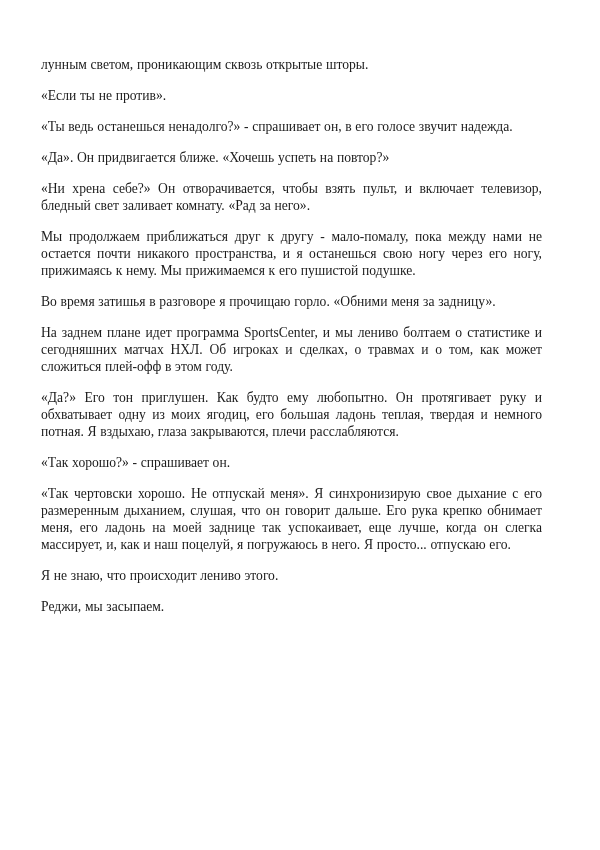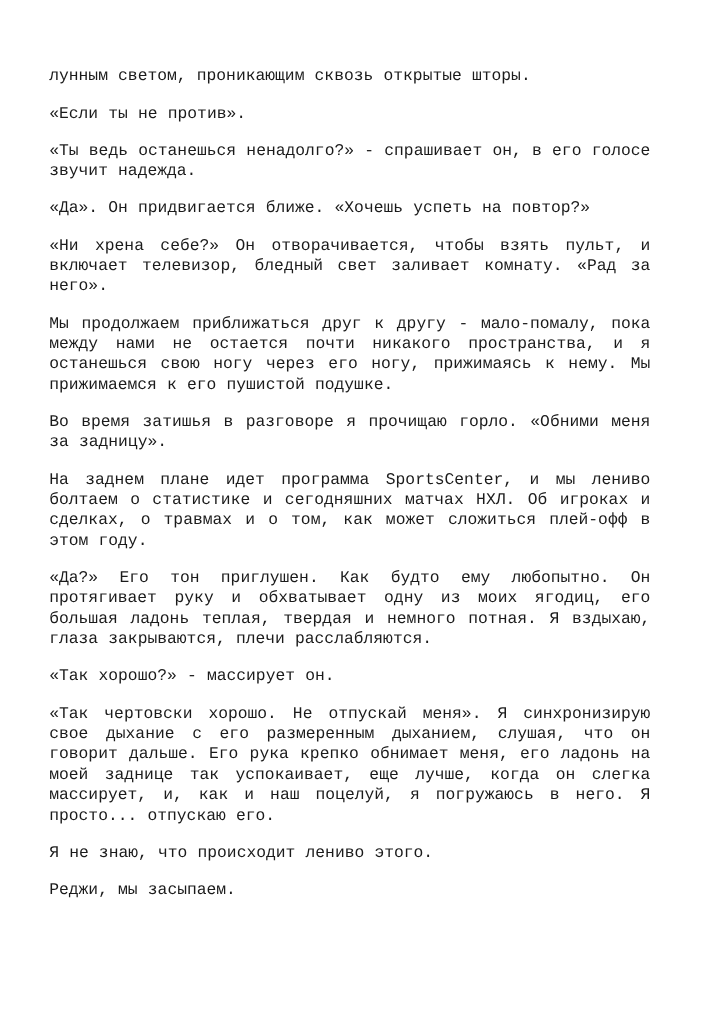--- a/index.html
+++ b/index.html
@@ -21,33 +21,32 @@
     font-size: 13.6px;
     line-height: 17px;
     color: #1b1b1b;
     -webkit-font-smoothing: antialiased;
   }
   .para {
     margin: 0 16px 14px 0;
     text-align: justify;
     text-justify: inter-word;
     word-spacing: 0.3px;
-    font-family: Liberation Mono, monospace;
   }
 </style>
 </head>
 <body style="background: rgb(255, 255, 255);">
 
 <div class="page" style="color: rgb(27, 27, 27);">
   <p class="para">лунным светом, проникающим сквозь открытые шторы.</p>
   <p class="para">«Если ты не против».</p>
   <p class="para">«Ты ведь останешься ненадолго?» - спрашивает он, в его голосе звучит надежда.</p>
   <p class="para">«Да». Он придвигается ближе. «Хочешь успеть на повтор?»</p>
   <p class="para">«Ни хрена себе?» Он отворачивается, чтобы взять пульт, и включает телевизор, бледный свет заливает комнату. «Рад за него».</p>
   <p class="para">Мы продолжаем приближаться друг к другу - мало-помалу, пока между нами не остается почти никакого пространства, и я останешься свою ногу через его ногу, прижимаясь к нему. Мы прижимаемся к его пушистой подушке.</p>
   <p class="para">Во время затишья в разговоре я прочищаю горло. «Обними меня за задницу».</p>
   <p class="para">На заднем плане идет программа SportsCenter, и мы лениво болтаем о статистике и сегодняшних матчах НХЛ. Об игроках и сделках, о травмах и о том, как может сложиться плей-офф в этом году.</p>
   <p class="para">«Да?» Его тон приглушен. Как будто ему любопытно. Он протягивает руку и обхватывает одну из моих ягодиц, его большая ладонь теплая, твердая и немного потная. Я вздыхаю, глаза закрываются, плечи расслабляются.</p>
-  <p class="para">«Так хорошо?» - массирует он.</p>
+  <p class="para">«Так хорошо?» - спрашивает он.</p>
   <p class="para">«Так чертовски хорошо. Не отпускай меня». Я синхронизирую свое дыхание с его размеренным дыханием, слушая, что он говорит дальше. Его рука крепко обнимает меня, его ладонь на моей заднице так успокаивает, еще лучше, когда он слегка массирует, и, как и наш поцелуй, я погружаюсь в него. Я просто... отпускаю его.</p>
   <p class="para">Я не знаю, что происходит лениво этого.</p>
   <p class="para">Реджи, мы засыпаем.</p>
 </div>
 
 </body></html>

